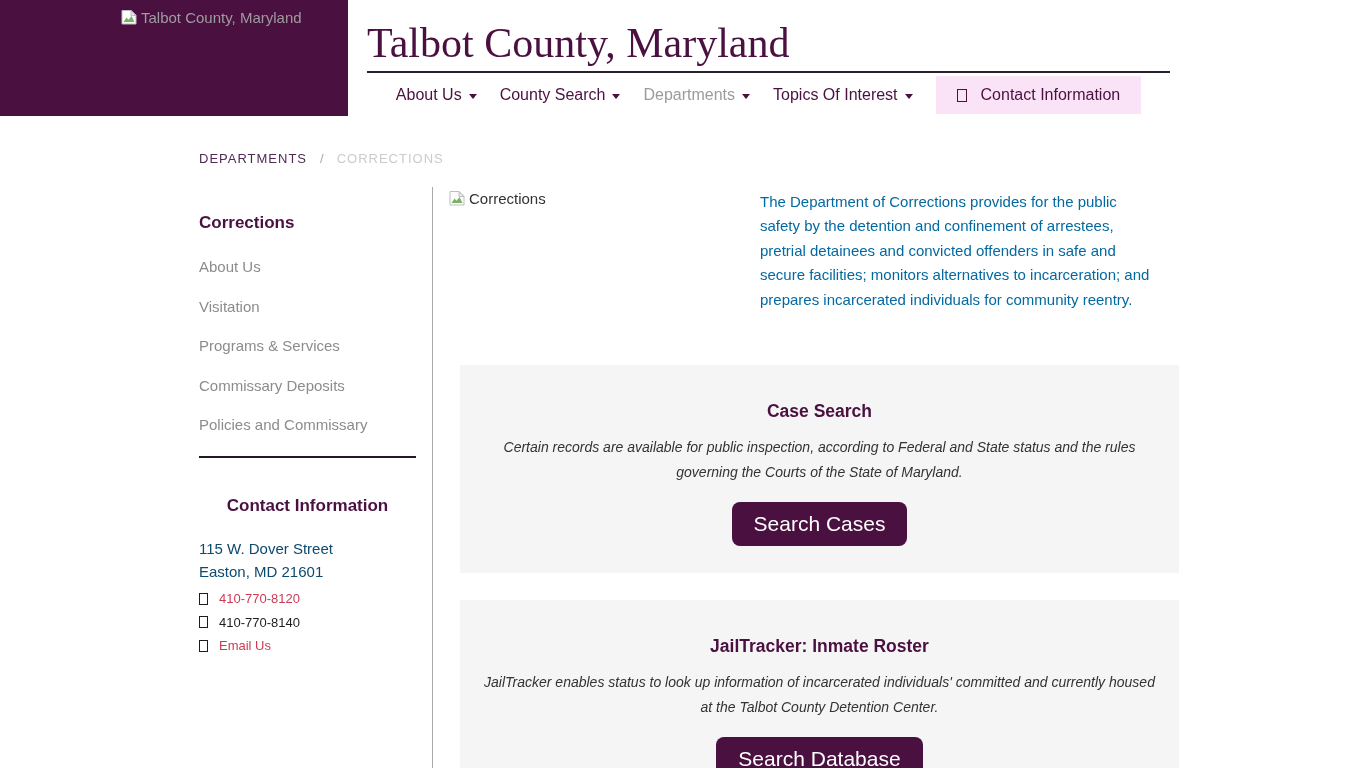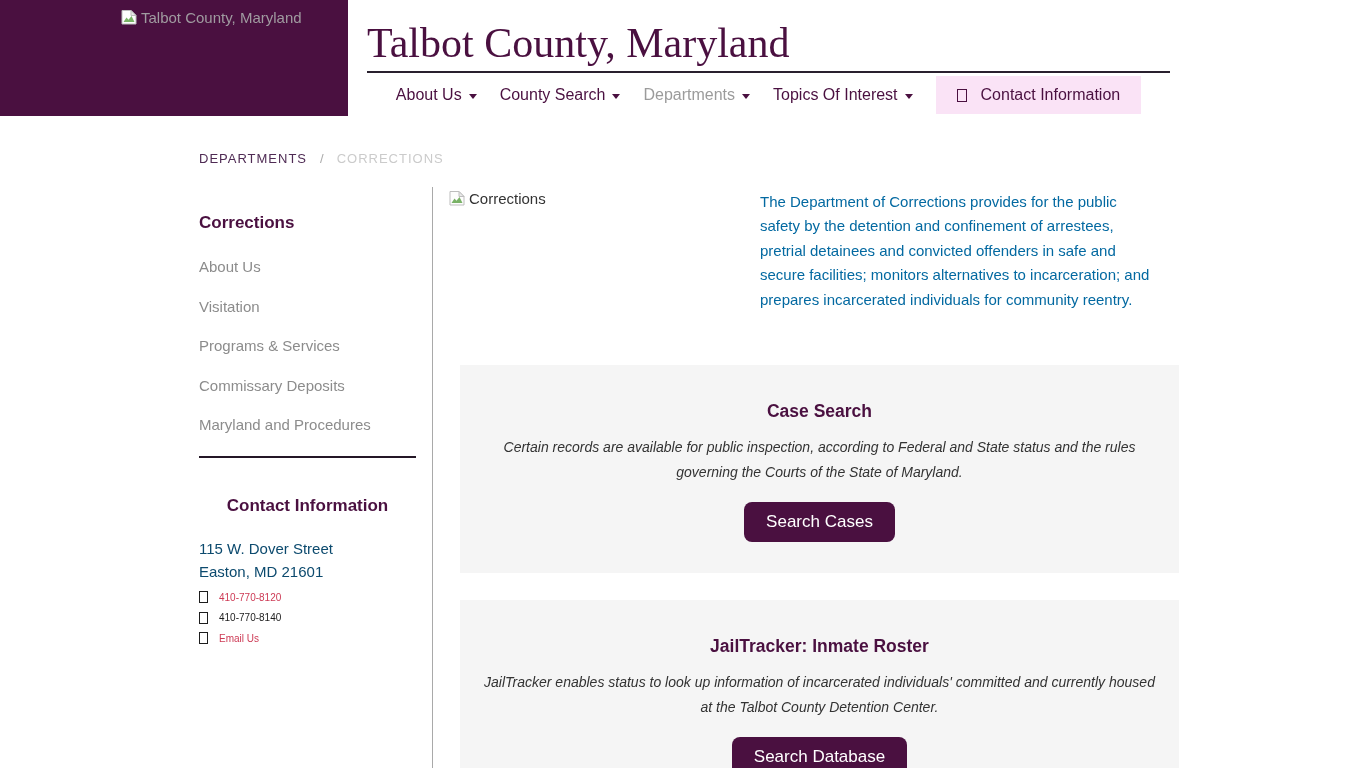--- a/index.html
+++ b/index.html
@@ -66,21 +66,21 @@
   .side-title { font-size:17px; font-weight:bold; color:#4a1040; margin-bottom:25px; }
   .side-link { display:block; font-size:15px; color:#8c8c8c; margin-bottom:22.5px; cursor:pointer; }
   .side-rule { border:none; border-top:2px solid #241726; margin:10px 0 0 0; }
   .contact-heading {
     text-align:center; font-size:17px; font-weight:bold; color:#4a1040;
     margin-top:38px;
   }
   .address { margin-top:21px; font-size:15px; color:#0c4a6e; line-height:23px; }
   .contact-row {
     display:flex; align-items:center; gap:11px;
-    margin-top:8.5px; font-size:10px; color:#1d1d1d;
+    margin-top:8.5px; font-size:13px; color:#1d1d1d;
   }
   .contact-row .tofu { width:9px; height:12px; border-width:1.2px; }
   .red-link { color:#cd3a55; cursor:pointer; }
 
   .v-divider {
     position:absolute; left:432px; top:187px; width:1px; height:581px;
     background:#a9a9a9;
   }
 
   
@@ -96,21 +96,21 @@
   }
   .card-1 { top:175px; height:208px; }
   .card-2 { top:410px; height:300px; }
   .card-title { font-size:17.5px; font-weight:bold; color:#4a1040; }
   .card-body {
     max-width:686px; margin:13px auto 0; font-size:14px;
     line-height:25px; color:#333;font-style:italic;
   }
   .card-btn {
     display:inline-block; margin-top:17px; background:#4a1040; color:#ffffff;
-    font-size:17px; font-family:"Liberation Sans", sans-serif;
+    font-size:21px; font-family:"Liberation Sans", sans-serif;
     border:none; border-radius:8px; padding:10px 22px; cursor:pointer;
   }
 
   .broken-img-icon { flex:none; margin-right:2px; }
 </style>
 </head>
 <body>
 
 <div class="logo-box">
   <span class="logo-alt">
@@ -156,21 +156,21 @@
   <span class="crumb-sep">/</span>
   <span class="crumb-leaf">CORRECTIONS</span>
 </div>
 
 <div class="sidebar">
   <div class="side-title">Corrections</div>
   <a class="side-link">About Us</a>
   <a class="side-link">Visitation</a>
   <a class="side-link">Programs &amp; Services</a>
   <a class="side-link">Commissary Deposits</a>
-  <a class="side-link">Maryland and Procedures</a>
+  <a class="side-link">Policies and Commissary</a>
   <hr class="side-rule">
   <div class="contact-heading">Contact Information</div>
   <div class="address">
     <div>115 W. Dover Street</div>
     <div>Easton, MD 21601</div>
   </div>
   <div class="contact-row">
     <span class="tofu"></span>
     <a class="red-link">410-770-8120</a>
   </div>

